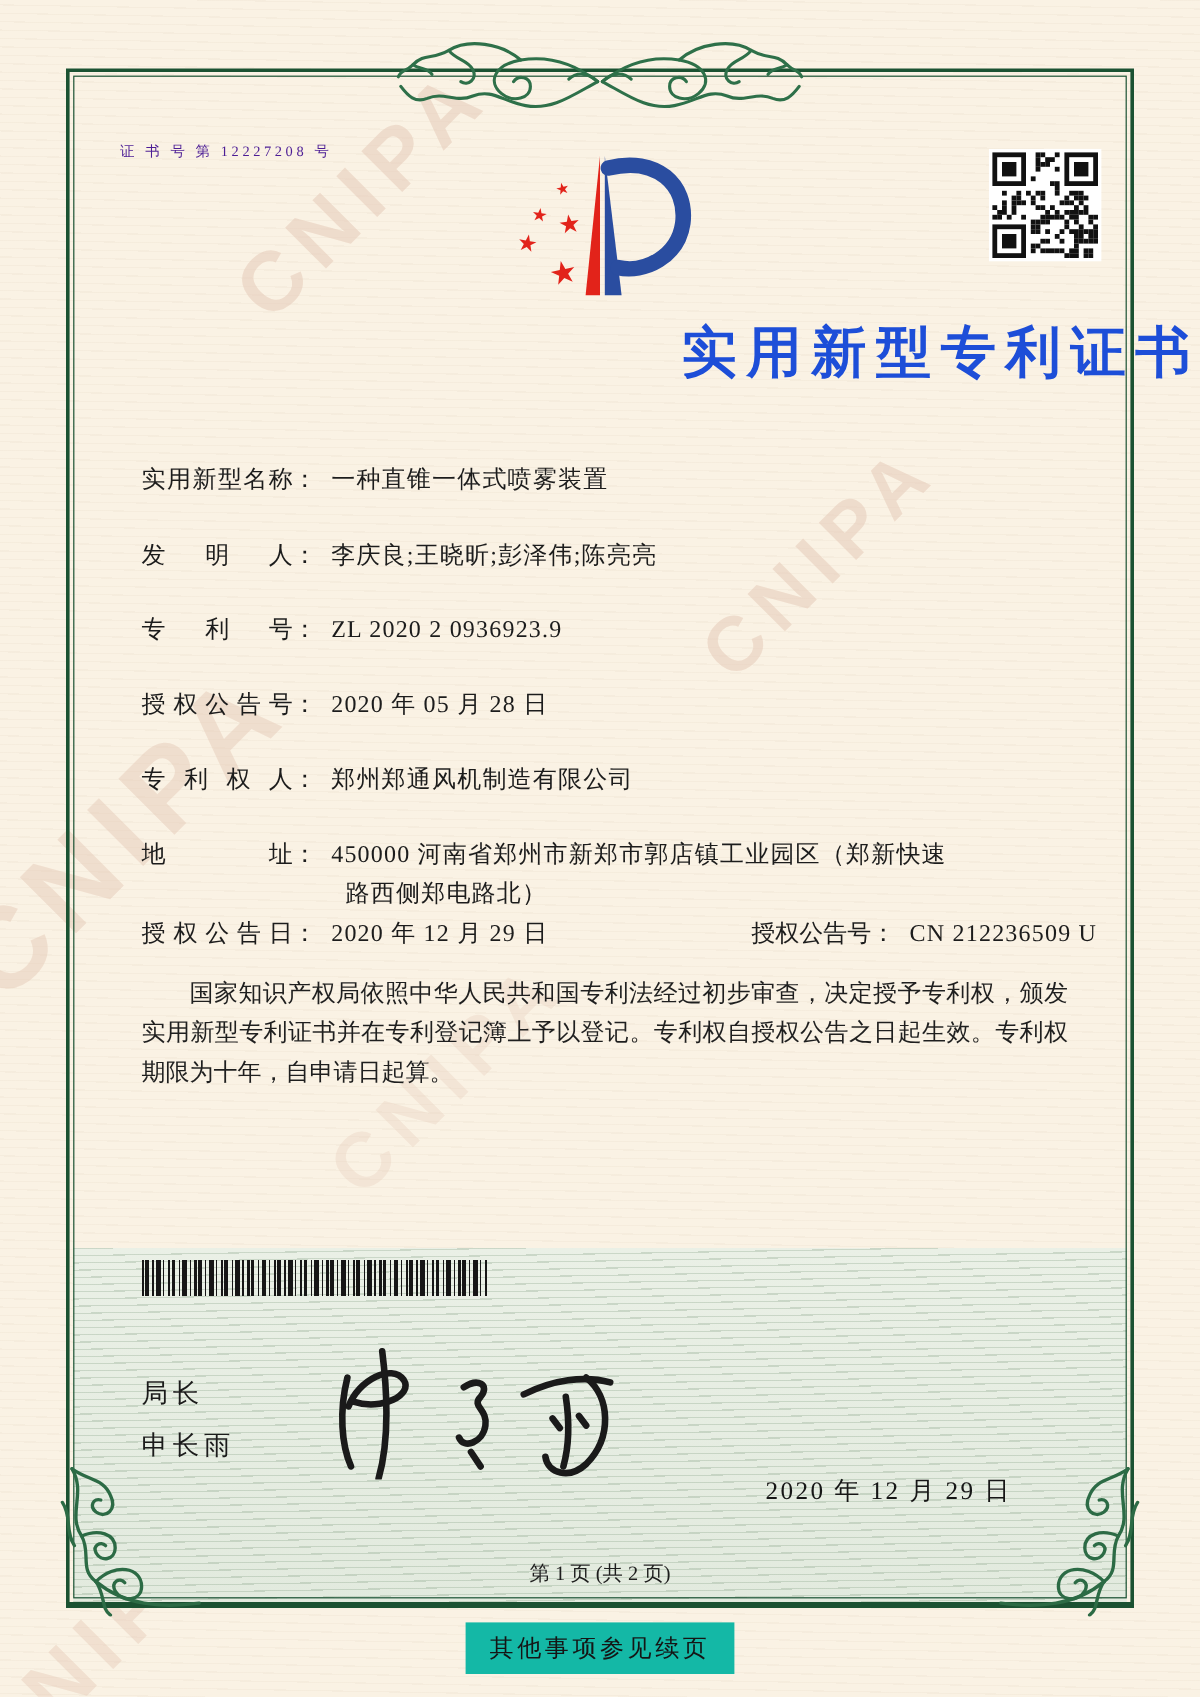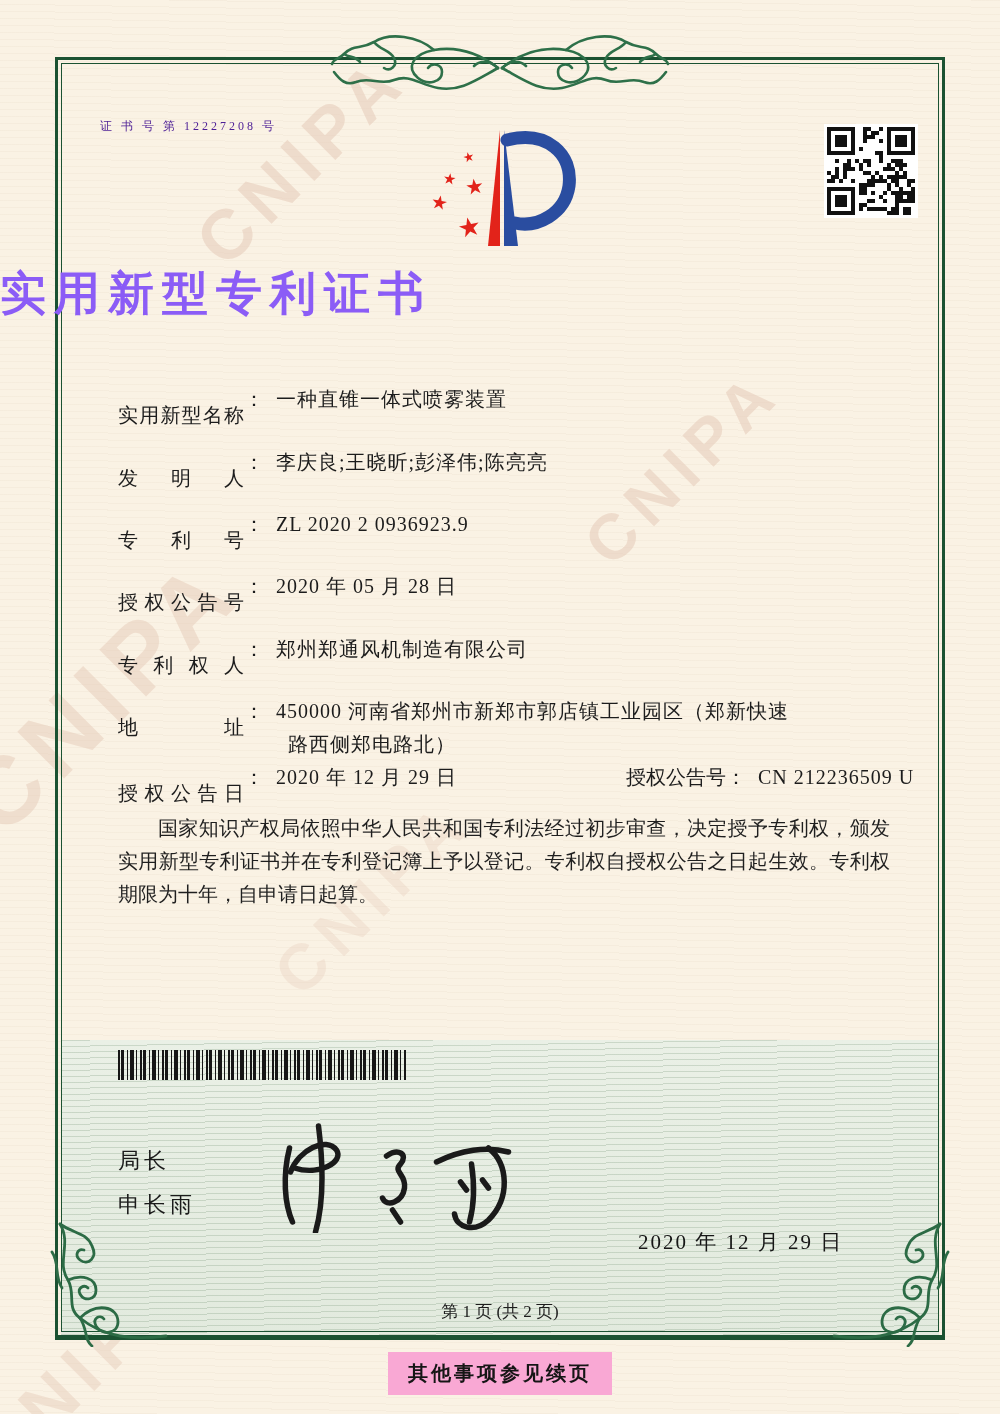--- a/index.html
+++ b/index.html
@@ -34,26 +34,26 @@
   
   .green-band{
     position:absolute;left:61px;top:1040px;width:878px;height:297px;
     background:
       repeating-linear-gradient(179deg, rgba(120,150,120,.28) 0 1px, transparent 1px 6px),
       linear-gradient(#eaf0e6,#e2eade);
   }
 
   .cert-no{position:absolute;left:100px;top:118px;font-size:12px;letter-spacing:3px;color:#4c1d95;}
   .doc-title{
-    position:absolute;left:0;top:263px;width:100%;text-align:left;
-    font-size:46px;font-weight:bold;letter-spacing:8px;color:#8b5cf6;
+    position:absolute;left:0;top:263px;width:100%;text-align:right;
+    font-size:46px;font-weight:bold;letter-spacing:8px;color:#1d4ed8;
   }
 
   .row{position:absolute;left:118px;font-size:20px;white-space:nowrap;color:#1c1c1c;}
-  .flabel{display:inline-block;width:126px;text-align:justify;text-align-last:justify;vertical-align:top;margin-top:16px;}
+  .flabel{display:inline-block;width:126px;text-align:justify;text-align-last:justify;vertical-align:top;}
   .fvalue{margin-left:12px;letter-spacing:1px;}
   .addr2{position:absolute;left:256px;font-size:20px;letter-spacing:1px;color:#1c1c1c;}
 
   .grant2{position:absolute;left:508px;top:0;font-size:20px;white-space:nowrap;}
   .flabel-s{display:inline-block;text-align:justify;vertical-align:top;}
 
   .paras{
     position:absolute;left:118px;top:812px;width:772px;
     font-size:20px;line-height:33px;color:#1f1f1f;text-align:justify;
   }
@@ -68,21 +68,21 @@
       #161616 12px 16px, transparent 16px 18px,
       #161616 18px 19px, transparent 19px 22px);
   }
 
   .sig-role{position:absolute;left:118px;top:1146px;font-size:22px;color:#1b1b1b;font-weight:500;letter-spacing:4px;}
   .sig-name{position:absolute;left:118px;top:1190px;font-size:22px;color:#1b1b1b;font-weight:500;letter-spacing:4px;}
   .issue-date{position:absolute;left:638px;top:1228px;font-size:21px;letter-spacing:2px;color:#161616;}
   .page-info{position:absolute;left:0;top:1300px;width:100%;text-align:center;font-size:17px;color:#1d1d1d;}
   .footer-note{
     position:absolute;left:50%;top:1352px;transform:translateX(-50%);
-    background:#f9a8d4;padding:8px 20px;font-size:20px;letter-spacing:3px;color:#151515;white-space:nowrap;font-weight:bold;
+    background:#14b8a6;padding:8px 20px;font-size:20px;letter-spacing:3px;color:#151515;white-space:nowrap;
   }
 
   svg{display:block;}
 </style>
 </head>
 <body>
 
 <div class="wm" style="left:170px;top:120px;font-size:70px;">CNIPA</div>
 <div class="wm" style="left:560px;top:430px;font-size:64px;">CNIPA</div>
 <div class="wm" style="left:-70px;top:640px;font-size:96px;opacity:.5;">CNIPA</div>

